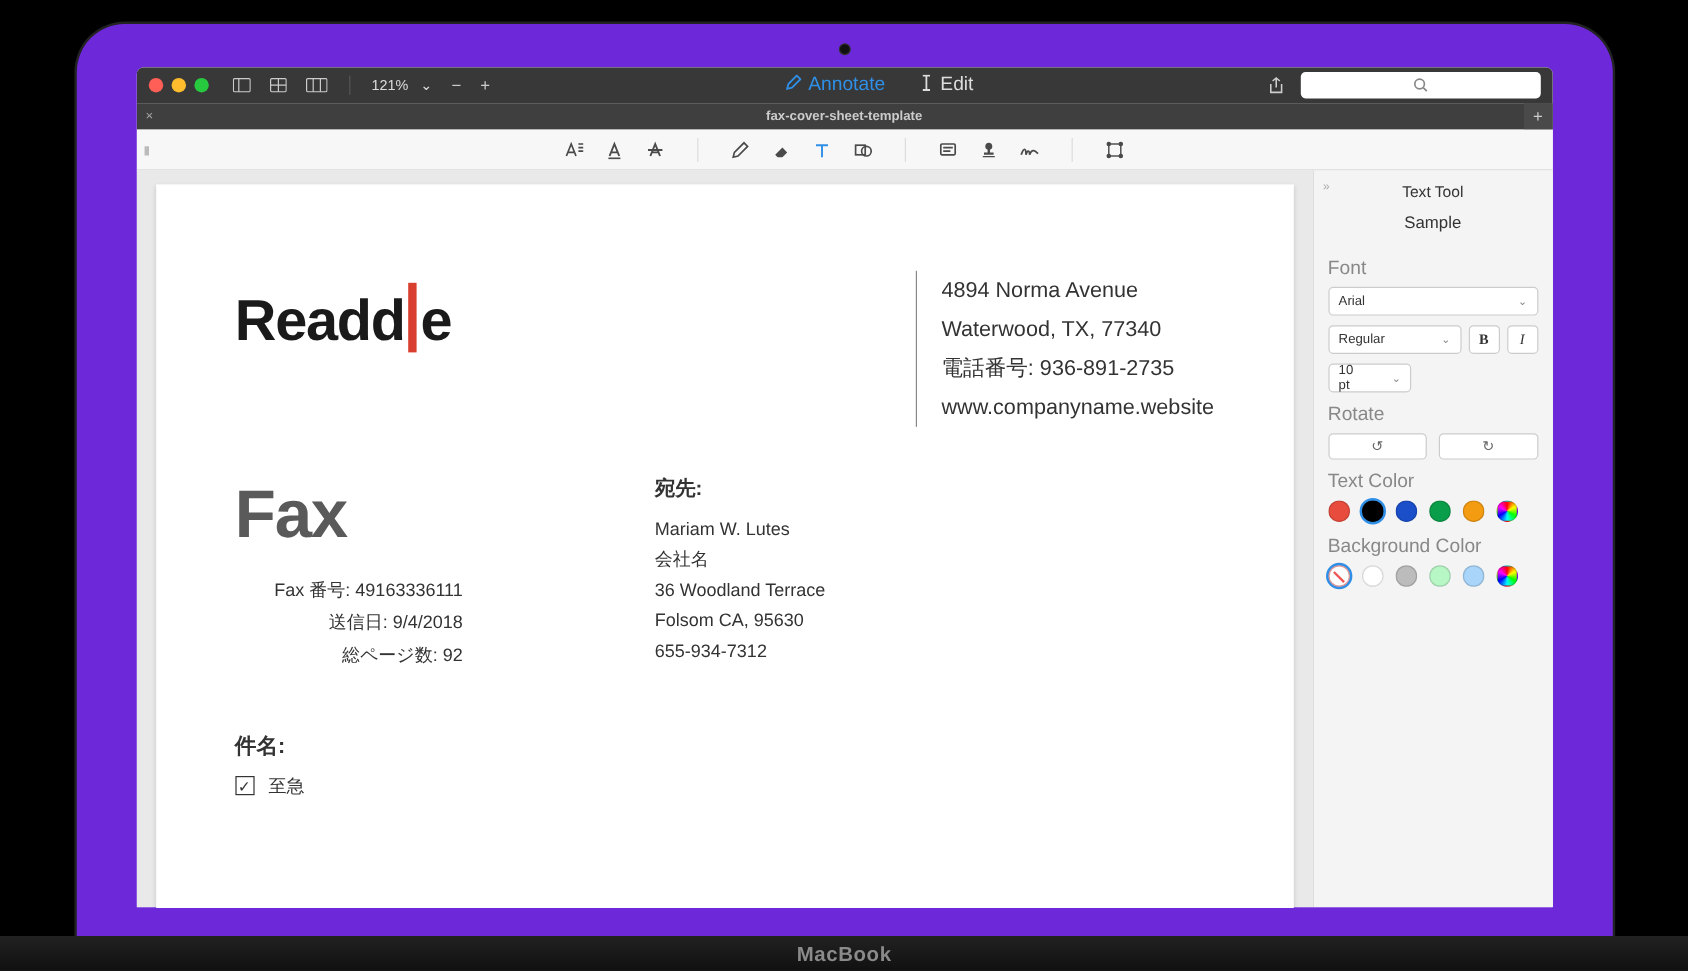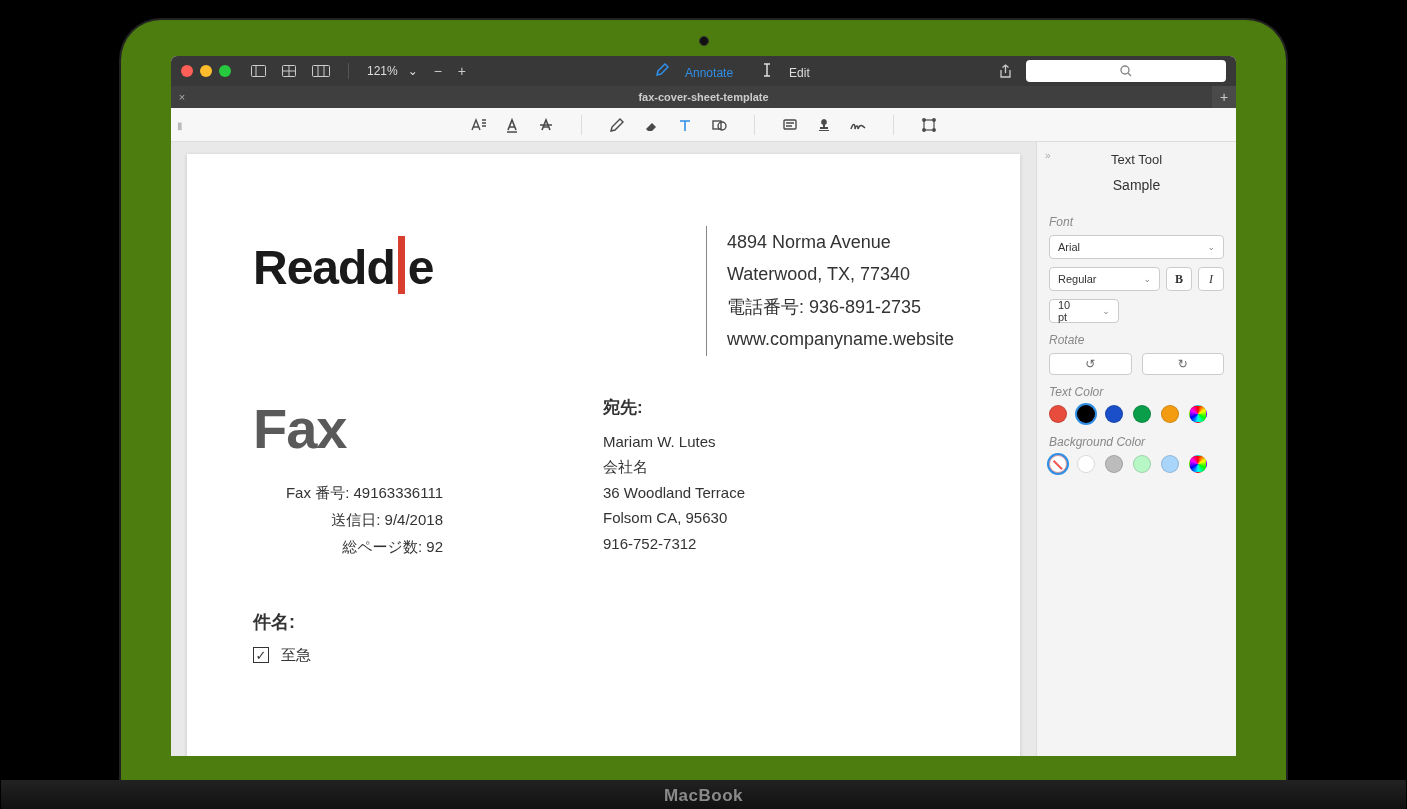--- a/index.html
+++ b/index.html
@@ -1,34 +1,34 @@
 <!DOCTYPE html>
 <html><head>
 <meta charset="utf-8">
 <style>
 * { margin: 0; padding: 0; box-sizing: border-box; }
 body { background: #000; font-family: -apple-system, "Helvetica Neue", Arial, sans-serif; display: flex; justify-content: center; align-items: flex-start; padding-top: 20px; width: 1407px; height: 809px; overflow: hidden; }
-.laptop { width: 1165px; height: 780px; background: #4d7c0f; border-radius: 40px 40px 0 0; padding: 36px 50px 0 50px; position: relative; box-shadow: 0 0 0 2px #222; }
+.laptop { width: 1280px; height: 780px; background: #6d28d9; border-radius: 40px 40px 0 0; padding: 36px 50px 0 50px; position: relative; box-shadow: 0 0 0 2px #222; }
 .camera { position: absolute; top: 16px; left: 50%; transform: translateX(-50%); width: 10px; height: 10px; background: #111; border-radius: 50%; border: 1px solid #333; }
 .laptop-base { position: absolute; bottom: -20px; left: -120px; right: -120px; height: 40px; background: linear-gradient(#222, #0a0a0a); border-radius: 0 0 14px 14px; display: flex; justify-content: center; align-items: flex-start; padding-top: 6px; }
 .macbook-label { color: #8a8a8a; font-size: 17px; font-weight: 700; letter-spacing: 0.5px; }
 
 .window { width: 100%; height: 700px; background: #fff; border-radius: 6px 6px 0 0; overflow: hidden; display: flex; flex-direction: column; }
 
 
 .titlebar { height: 30px; background: #383838; display: flex; align-items: center; padding: 0 10px; gap: 8px; }
 .traffic { display: flex; gap: 7px; margin-right: 8px; }
 .tl { width: 12px; height: 12px; border-radius: 50%; }
 .tl.red { background: #ff5f56; } .tl.yellow { background: #ffbd2e; } .tl.green { background: #27c93f; }
 .tb-icon { color: #ccc; font-size: 13px; cursor: pointer; padding: 0 4px; display: inline-flex; }
 .tb-sep { width: 1px; height: 16px; background: #555; margin: 0 6px; }
 .zoom-label { color: #ddd; font-size: 12px; padding: 0 4px; }
 .zoom-minus, .zoom-plus { color: #ccc; cursor: pointer; width: 16px; text-align: center; font-size: 14px; }
 .titlebar-center { flex: 1; display: flex; justify-content: center; gap: 28px; align-items: center; }
-.mode-btn { display: flex; align-items: flex-end; gap: 16px; color: #ddd; font-size: 12px; cursor: pointer; }
+.mode-btn { display: flex; align-items: center; gap: 6px; color: #ddd; font-size: 16px; cursor: pointer; }
 .mode-btn.active { color: #2f8fe6; }
 .titlebar-right { display: flex; align-items: center; gap: 10px; }
 .search-box { width: 200px; height: 22px; background: #fff; border-radius: 4px; display: flex; align-items: center; justify-content: center; }
 .search-box svg { stroke: #888; }
 
 
 .tabbar { height: 22px; background: #3f3f3f; display: flex; align-items: center; color: #ccc; font-size: 11px; position: relative; }
 .tab-close { width: 22px; text-align: center; cursor: pointer; color: #aaa; }
 .tab-title { position: absolute; left: 50%; transform: translateX(-50%); font-weight: 600; }
 .tab-add { margin-left: auto; width: 24px; text-align: center; cursor: pointer; font-size: 14px; background: #4a4a4a; height: 100%; display: flex; align-items: center; justify-content: center; }
@@ -59,21 +59,21 @@
 .subject { margin-top: 50px; }
 .subject .lbl-head { font-size: 18px; }
 .urgent-row { margin-top: 12px; display: flex; align-items: center; gap: 12px; font-size: 15px; }
 .chk { width: 16px; height: 16px; border: 1.5px solid #333; display: flex; align-items: center; justify-content: center; font-size: 13px; }
 
 
 .panel { width: 200px; background: #f4f4f4; border-left: 1px solid #ddd; padding: 10px 12px; font-size: 12px; color: #333; position: relative; }
 .panel .collapse-icon { position: absolute; left: 8px; top: 8px; color: #aaa; font-size: 10px; cursor: pointer; }
 .panel-title { text-align: center; font-size: 13px; margin-bottom: 10px; }
 .sample { text-align: center; font-size: 14px; margin-bottom: 22px; }
-.psec-label { color: #888; font-size: 12px; margin: 10px 0 6px; font-style: italic; }
+.psec-label { color: #888; font-size: 16px; margin: 10px 0 6px; }
 .select-row { display: flex; gap: 6px; margin-bottom: 8px; }
 .sel { flex: 1; height: 24px; background: #fff; border: 1px solid #ccc; border-radius: 4px; display: flex; align-items: center; justify-content: space-between; padding: 0 8px; font-size: 11px; cursor: pointer; }
 .sel .chev { color: #888; font-size: 9px; }
 .bi { width: 26px; height: 24px; border: 1px solid #ccc; background: #fff; border-radius: 4px; display: flex; align-items: center; justify-content: center; cursor: pointer; font-family: Georgia, serif; }
 .sel.small { flex: 0 0 68px; gap: 32px; }
 .rotate-row { display: flex; gap: 10px; margin-bottom: 8px; }
 .rot-btn { flex: 1; height: 22px; background: #fff; border: 1px solid #ccc; border-radius: 4px; display: flex; align-items: center; justify-content: center; cursor: pointer; color: #666; font-size: 12px; }
 .swatch-row { display: flex; gap: 10px; margin: 6px 0 12px; }
 .swatch { width: 18px; height: 18px; border-radius: 50%; cursor: pointer; border: 1px solid rgba(0,0,0,0.15); }
 .swatch.sel-ring { box-shadow: 0 0 0 2px #2f8fe6; }
@@ -268,21 +268,21 @@
                 <div>総ページ数: 92</div>
               </div>
             </div>
             <div class="body-right">
               <div class="lbl-head">宛先:</div>
               <div class="rcpt">
                 <div>Mariam W. Lutes</div>
                 <div>会社名</div>
                 <div>36 Woodland Terrace</div>
                 <div>Folsom CA, 95630</div>
-                <div>916-752-7312</div>
+                <div>655-934-7312</div>
               </div>
             </div>
           </div>
 
           <div class="subject">
             <div class="lbl-head">件名:</div>
             <div class="urgent-row">
               <div class="chk">
                   <span>✓</span>
                 </div>

